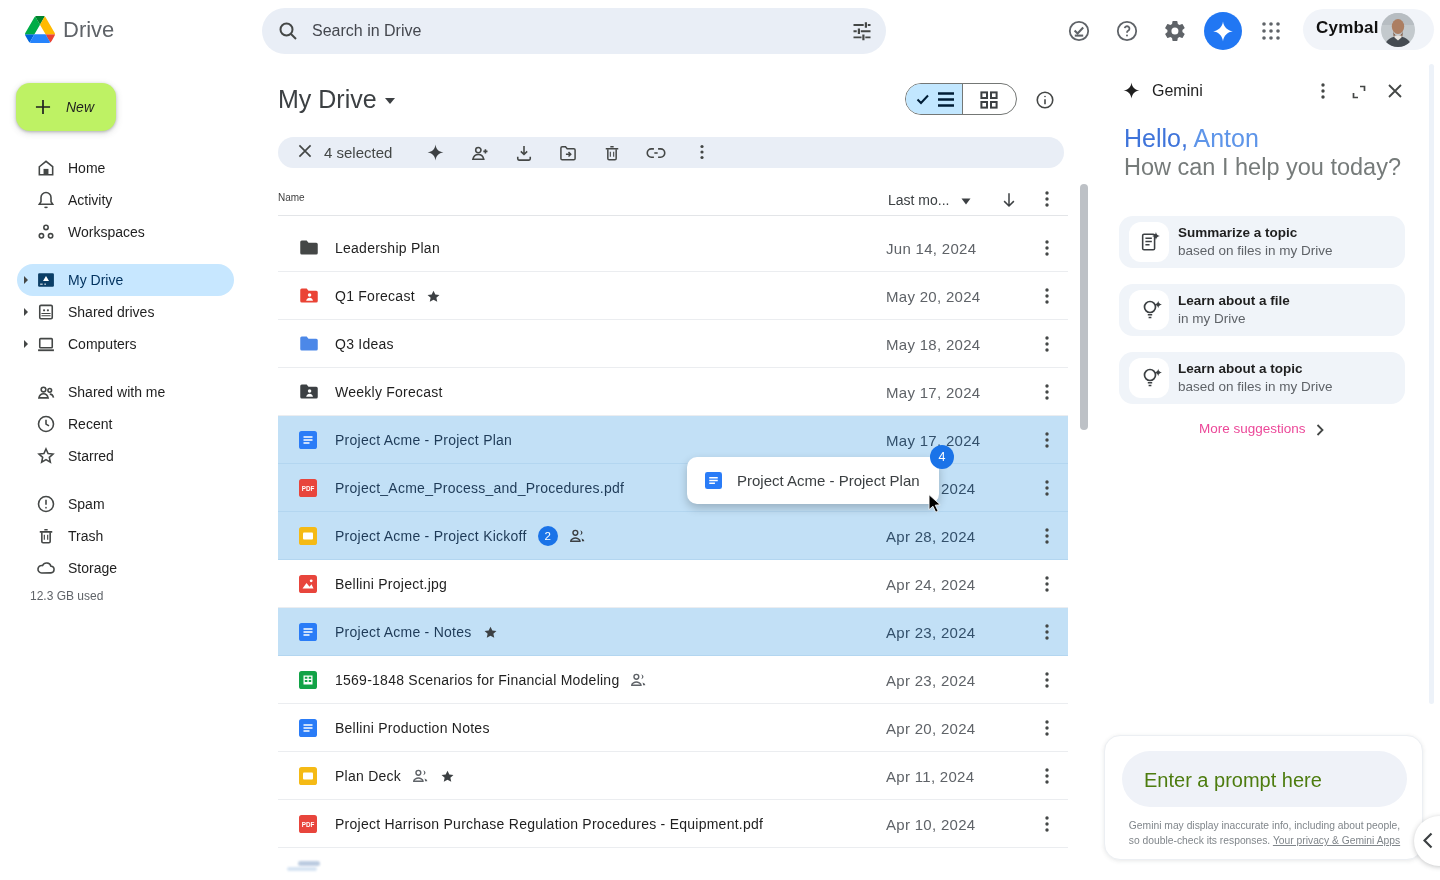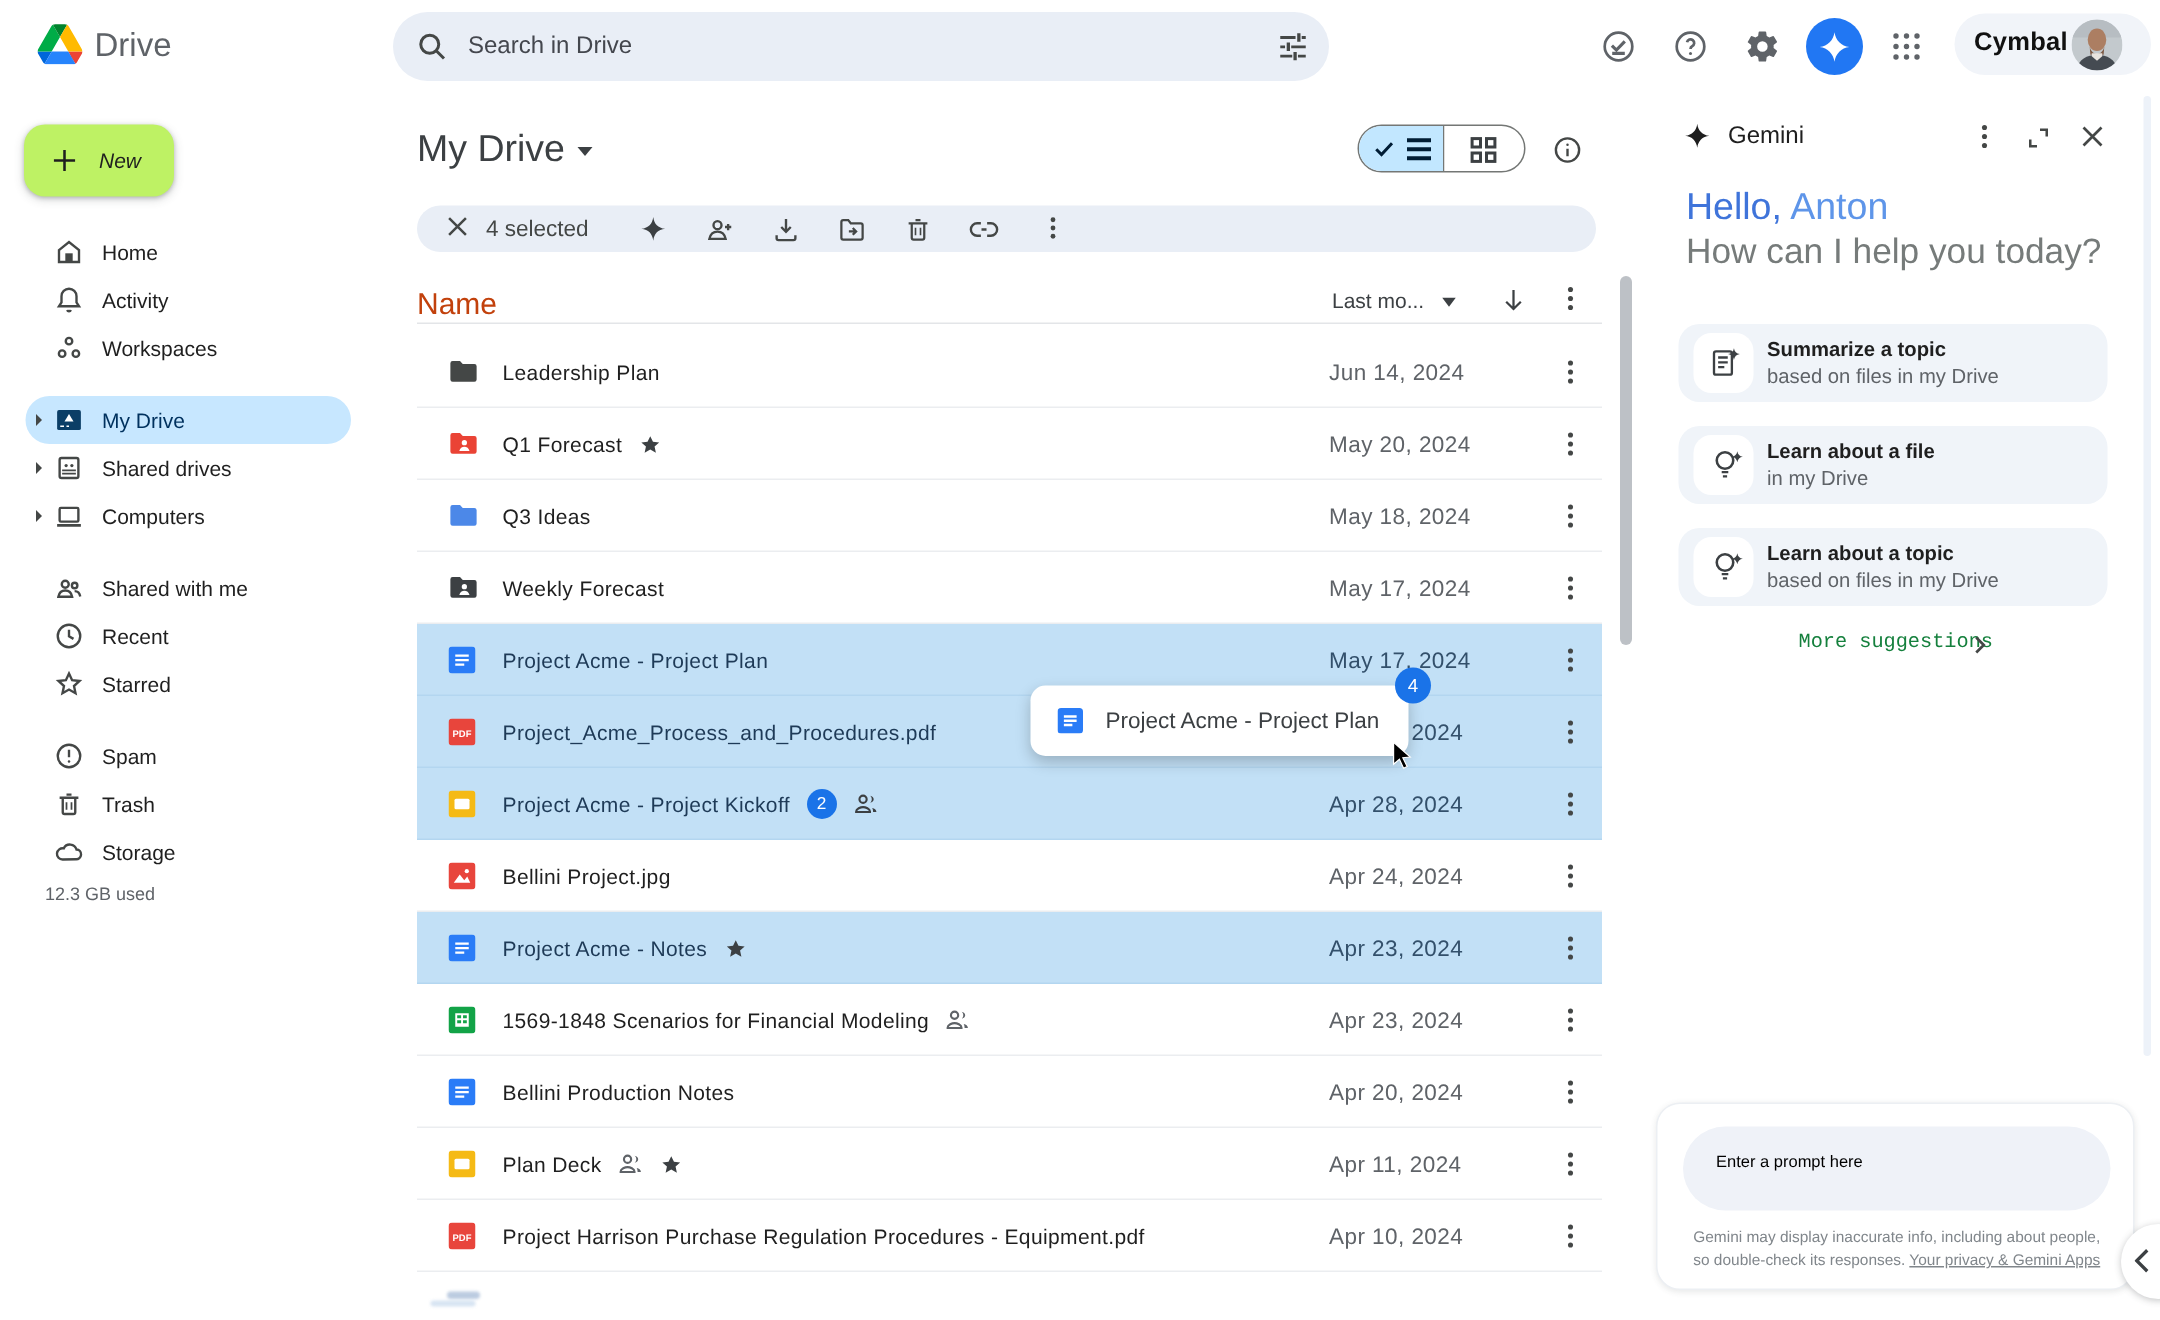--- a/index.html
+++ b/index.html
@@ -33,21 +33,21 @@
 .h1 { position:absolute; left:278px; top:85px; font-size:25px; color:#3c4043; }
 .toggle { position:absolute; left:905px; top:83px; width:112px; height:32px;
   border:1px solid #747775; border-radius:16px; background:#fff; }
 .toggle .left { position:absolute; left:0; top:0; width:57px; height:30px;
   background:#c2e7ff; border-right:1px solid #747775; border-radius:15px 0 0 15px; }
 .selbar { position:absolute; left:278px; top:137px; width:786px; height:31px;
   background:#e9eef6; border-radius:16px; }
 .selbar .cnt { position:absolute; left:46px; top:7px; font-size:15px; color:#444746; }
 .thead { position:absolute; left:278px; top:184px; width:790px; height:32px;
   border-bottom:1px solid #e3e5e8; }
-.thead .nm { position:absolute; left:0; top:8px; font-size:20px; font-weight:500; color:#c2410c;}
+.thead .nm { position:absolute; left:0; top:8px; font-size:10px; font-weight:500; color:#404040;}
 .thead .lm { position:absolute; left:610px; top:8px; font-size:14px; font-weight:500; color:#3c4043;}
 
 .row { position:absolute; left:278px; width:790px; height:48px; border-bottom:1px solid #ebedf0; }
 .row.sel { background:#c2e0f6; border-bottom:1px solid #b3d6f0; left:278px; width:790px; }
 .row .fic { position:absolute; left:21px; top:15px; }
 .row .nmwrap { position:absolute; left:57px; top:0; height:48px; display:flex; align-items:center; gap:11px; }
 .row .nm { font-size:14px; color:#1f1f1f; white-space:nowrap; letter-spacing:.25px; }
 .row.sel .nm { color:#1e3a57; }
 .row .badge { width:20px; height:20px; border-radius:10px; background:#1a73e8; color:#fff;
   font-size:11.5px; font-weight:500; text-align:center; line-height:20px; }
@@ -66,27 +66,27 @@
   background:#1a73e8; color:#fff; font-size:12.5px; font-weight:500; text-align:center; line-height:24px; }
 
 
 .gem-title { position:absolute; left:1152px; top:82px; font-size:16px; color:#1f1f1f; }
 .hello1 { position:absolute; left:1124px; top:124px; font-size:25px; color:#4285f4; }
 .hello2 { position:absolute; left:1124px; top:154px; font-size:23.5px; color:#767b7a; }
 .gcard { position:absolute; left:1119px; width:286px; height:52px; background:#f0f4f9; border-radius:14px;padding-left:20px; }
 .gcard .tile { position:absolute; left:10px; top:6px; width:40px; height:40px; background:#fff; border-radius:12px; }
 .gcard .t1 { position:absolute; left:59px; top:9px; font-size:13.5px; font-weight:700; color:#1f1f1f; }
 .gcard .t2 { position:absolute; left:59px; top:27px; font-size:13.5px; color:#5f6368; }
-.moresug { position:absolute; left:1199px; top:421px; font-size:13.5px; font-weight:500; color:#15803d;font-family:Liberation Mono, monospace; }
+.moresug { position:absolute; left:1199px; top:421px; font-size:13.5px; font-weight:500; color:#ec4899; }
 .gembottom { position:absolute; left:1104px; top:735px; width:319px; height:125px;
   background:#fff; border:1px solid #eceff3; border-radius:16px;
   box-shadow:0 1px 4px rgba(60,64,67,.12); }
 .prompt { position:absolute; left:17px; top:15px; width:285px; height:56px;
   background:#eff2f8; border-radius:28px; }
-.prompt span { position:absolute; left:22px; top:18px; font-size:11px; color:#000000; }
+.prompt span { position:absolute; left:22px; top:18px; font-size:20px; color:#4d7c0f; }
 .gfoot { position:absolute; left:0px; top:82px; width:319px; text-align:center;
   font-size:10.3px; color:#80868b; line-height:15px; }
 .collapse { position:absolute; left:1414px; top:816px; width:50px; height:50px; border-radius:25px;
   background:#fff; box-shadow:0 1px 5px rgba(60,64,67,.3); }
 </style>
 </head>
 <body>
 
 <svg class="abs" style="left:25px; top:16px;" width="30" height="27" viewBox="0 0 87.3 78">
  <path fill="#0066da" d="M6.6 66.85l3.85 6.65c.8 1.4 1.95 2.5 3.3 3.3L27.5 53H0c0 1.55.4 3.1 1.2 4.5z"></path>

